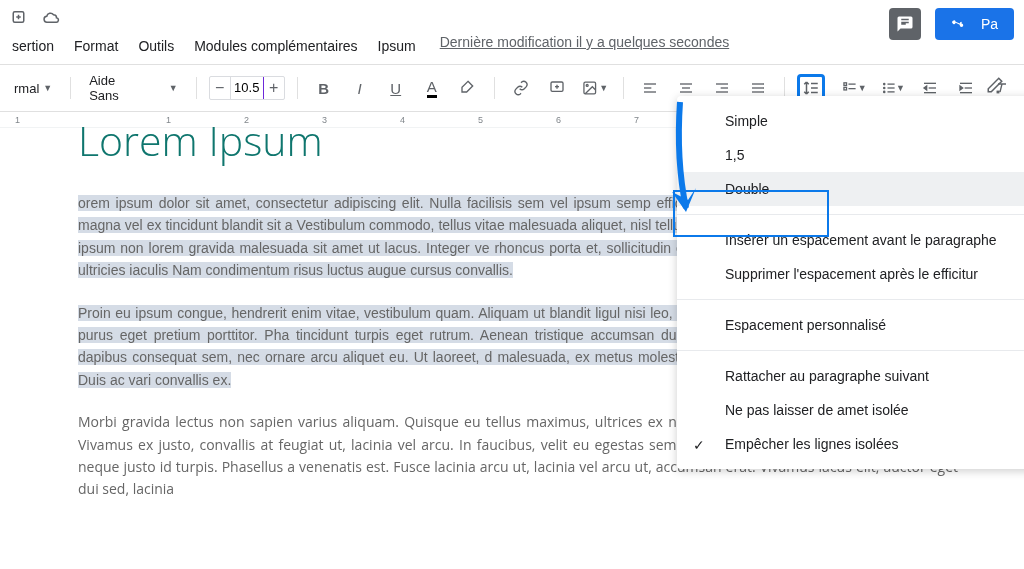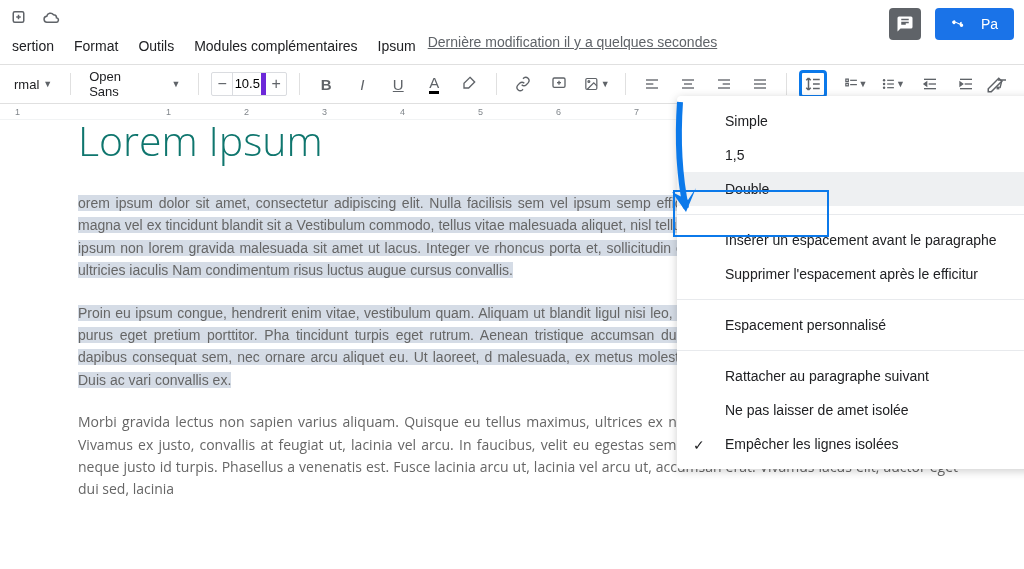--- a/index.html
+++ b/index.html
@@ -1,32 +1,32 @@
 <!DOCTYPE html>
 <html><head>
 <meta charset="utf-8">
 <style>
 *{box-sizing:border-box;margin:0;padding:0;font-family:Arial,sans-serif}
 body{width:1024px;height:569px;overflow:hidden;background:#fff;position:relative}
 .top-row{height:34px;display:flex;align-items:center;padding:0 10px;gap:12px}
 .top-icon{width:20px;height:20px;display:flex;align-items:center;justify-content:center;color:#5f6368}
 .menu-bar{height:30px;display:flex;padding:0 4px;gap:4px}
 .menu-item{padding:4px 8px;font-size:14px;color:#202124;cursor:pointer}
-.last-mod{font-size:14px;color:#5f6368;text-decoration:underline;}
+.last-mod{font-size:14px;color:#5f6368;text-decoration:underline;margin-left:12px}
 .right-actions{position:absolute;right:10px;top:8px;display:flex;align-items:center;gap:14px}
 .comment-btn{width:32px;height:32px;background:#5f6368;border-radius:4px;display:flex;align-items:center;justify-content:center;color:#fff}
 .share-btn{background:#1a73e8;color:#fff;padding:8px 16px;border-radius:4px;font-size:14px;display:flex;align-items:center;gap:16px}
-.toolbar{height:40px;border-top:1px solid #e0e0e0;border-bottom:1px solid #e0e0e0;display:flex;align-items:center;padding:12px 8px;gap:8px}
+.toolbar{height:48px;border-top:1px solid #e0e0e0;border-bottom:1px solid #e0e0e0;display:flex;align-items:center;padding:12px 8px;gap:8px}
 .tb-sep{width:1px;height:22px;background:#e0e0e0;margin:0 4px}
 .tb-btn{min-width:28px;height:28px;display:flex;align-items:center;justify-content:center;color:#5f6368;font-size:15px;cursor:pointer;border-radius:2px;padding:0 3px}
 .tb-select{display:flex;align-items:center;gap:4px;padding:0 6px;font-size:13px;color:#202124}
 .tb-caret{font-size:9px;color:#5f6368}
 .fontsize-group{display:flex;align-items:center;border:1px solid #dadce0;border-radius:2px}
 .fs-btn{width:20px;height:22px;display:flex;align-items:center;justify-content:center;color:#5f6368;cursor:pointer}
-.fs-val{width:34px;text-align:center;font-size:13px;border-left:1px solid #dadce0;border-right:5px solid #6d28d9;height:22px;line-height:22px}
+.fs-val{width:34px;text-align:center;font-size:13px;border-left:1px solid #dadce0;border-right:1px solid #6d28d9;height:22px;line-height:22px}
 .highlit{border:3px solid #0b79ea;border-radius:4px;padding:2px}
 .ruler{height:16px;background:#fff;border-bottom:1px solid #f1f3f4;font-size:9px;color:#80868b;display:flex;align-items:center;padding-left:15px;gap:73px}
 .doc-area{position:absolute;left:78px;top:112px;width:880px}
 .title{font-size:41px;font-weight:300;color:#0f766e;font-family:'Open Sans',Arial;margin-bottom:24px;letter-spacing:0}
 .para{font-size:14px;color:#666;line-height:1.6;text-align:justify;margin-bottom:20px;font-family:'Open Sans',Arial}
 .sel{background:#d5dce6}
 .red-underline{border-bottom:2px dotted #d93025}
 .dropdown{position:absolute;left:677px;top:96px;width:360px;background:#fff;box-shadow:0 2px 10px rgba(0,0,0,0.2);border-radius:4px;z-index:100;padding:8px 0}
 .dd-item{padding:9px 20px 9px 48px;font-size:14px;color:#202124;cursor:pointer;position:relative}
 .dd-item.highlighted{background:#eef0f2}
@@ -78,21 +78,21 @@
   <span class="last-mod">Dernière modification il y a quelques secondes</span>
 </div>
 
 <div class="toolbar">
   <span class="tb-select">
       <span>rmal</span>
       <span class="tb-caret">▼</span>
     </span>
   <div class="tb-sep"></div>
   <span class="tb-select">
-      <span>Open Sans</span>
+      <span>Aide Sans</span>
       <span class="tb-caret" style="margin-left:18px">▼</span>
     </span>
   <div class="tb-sep"></div>
   <div class="fontsize-group">
     <span class="fs-btn">−</span>
     <span class="fs-val">10.5</span>
     <span class="fs-btn">+</span>
   </div>
   <div class="tb-sep"></div>
   <span class="tb-btn">

